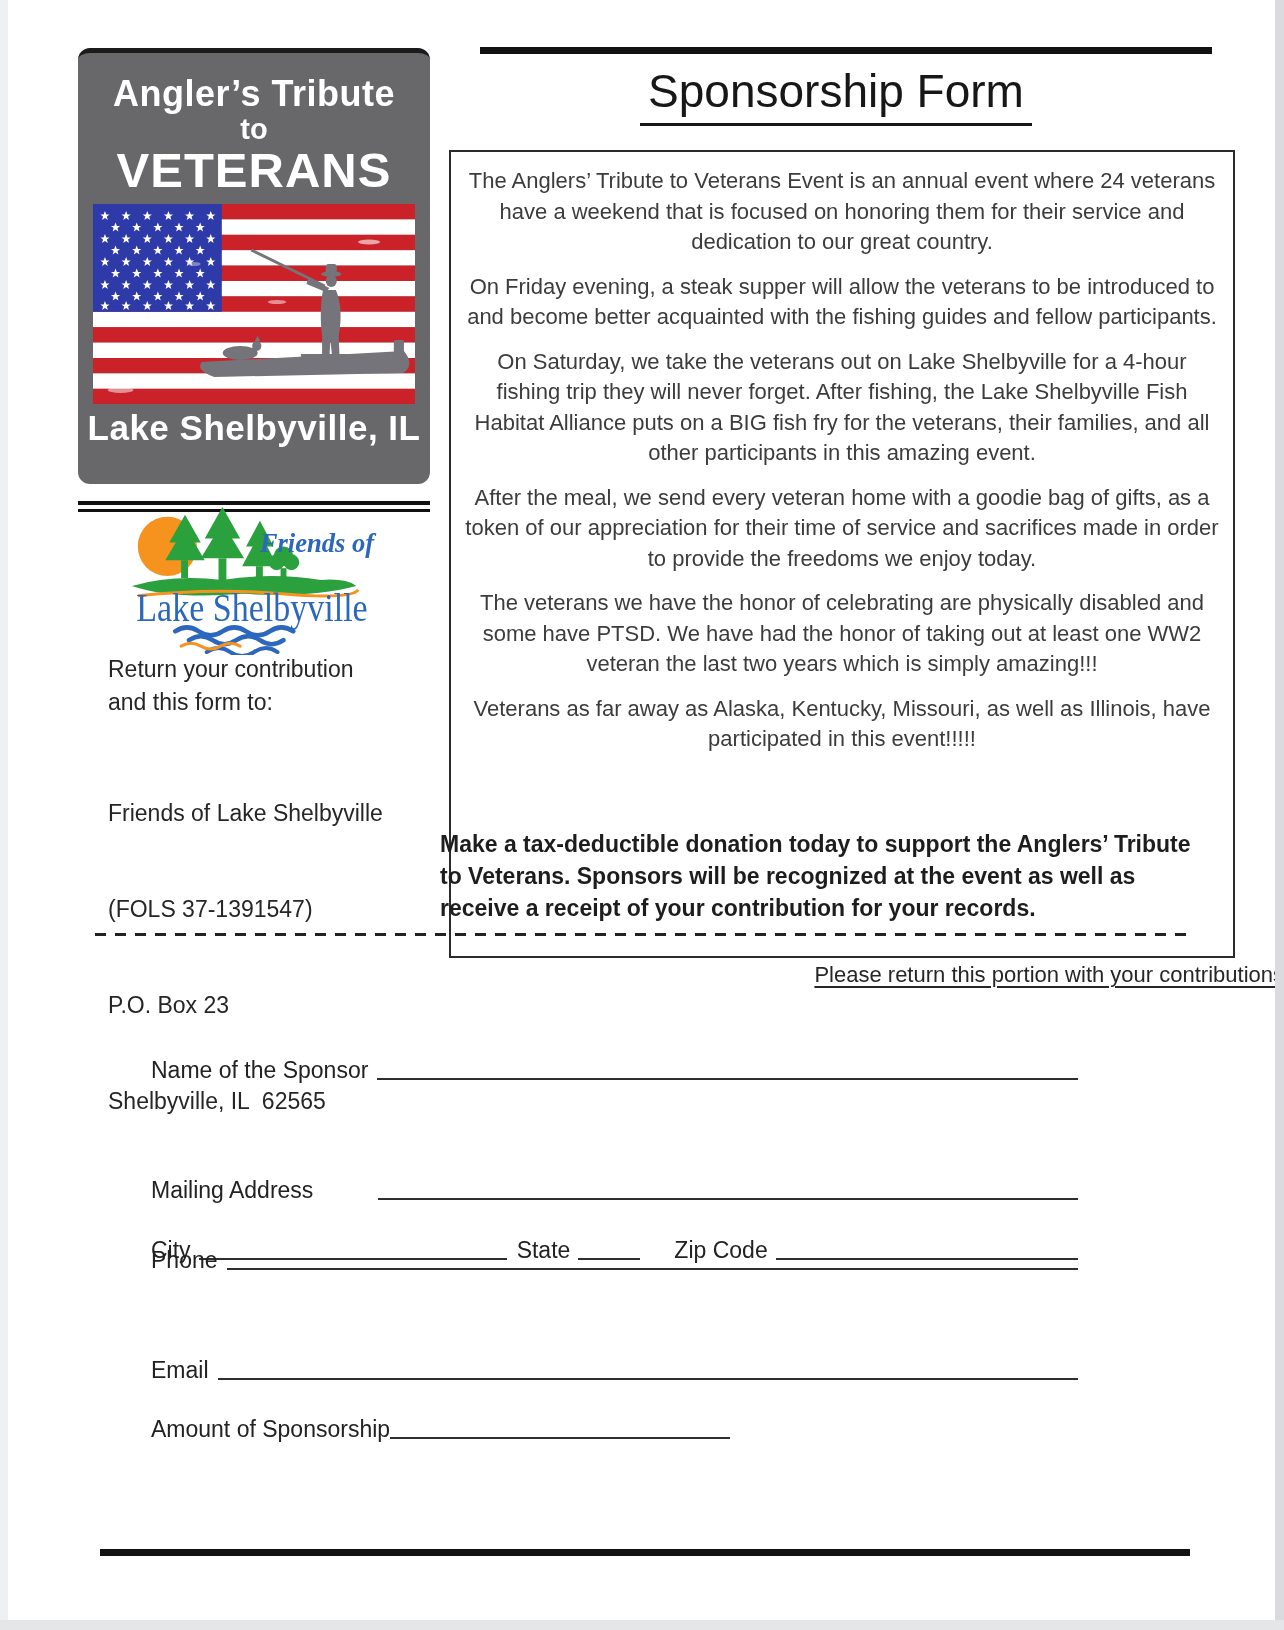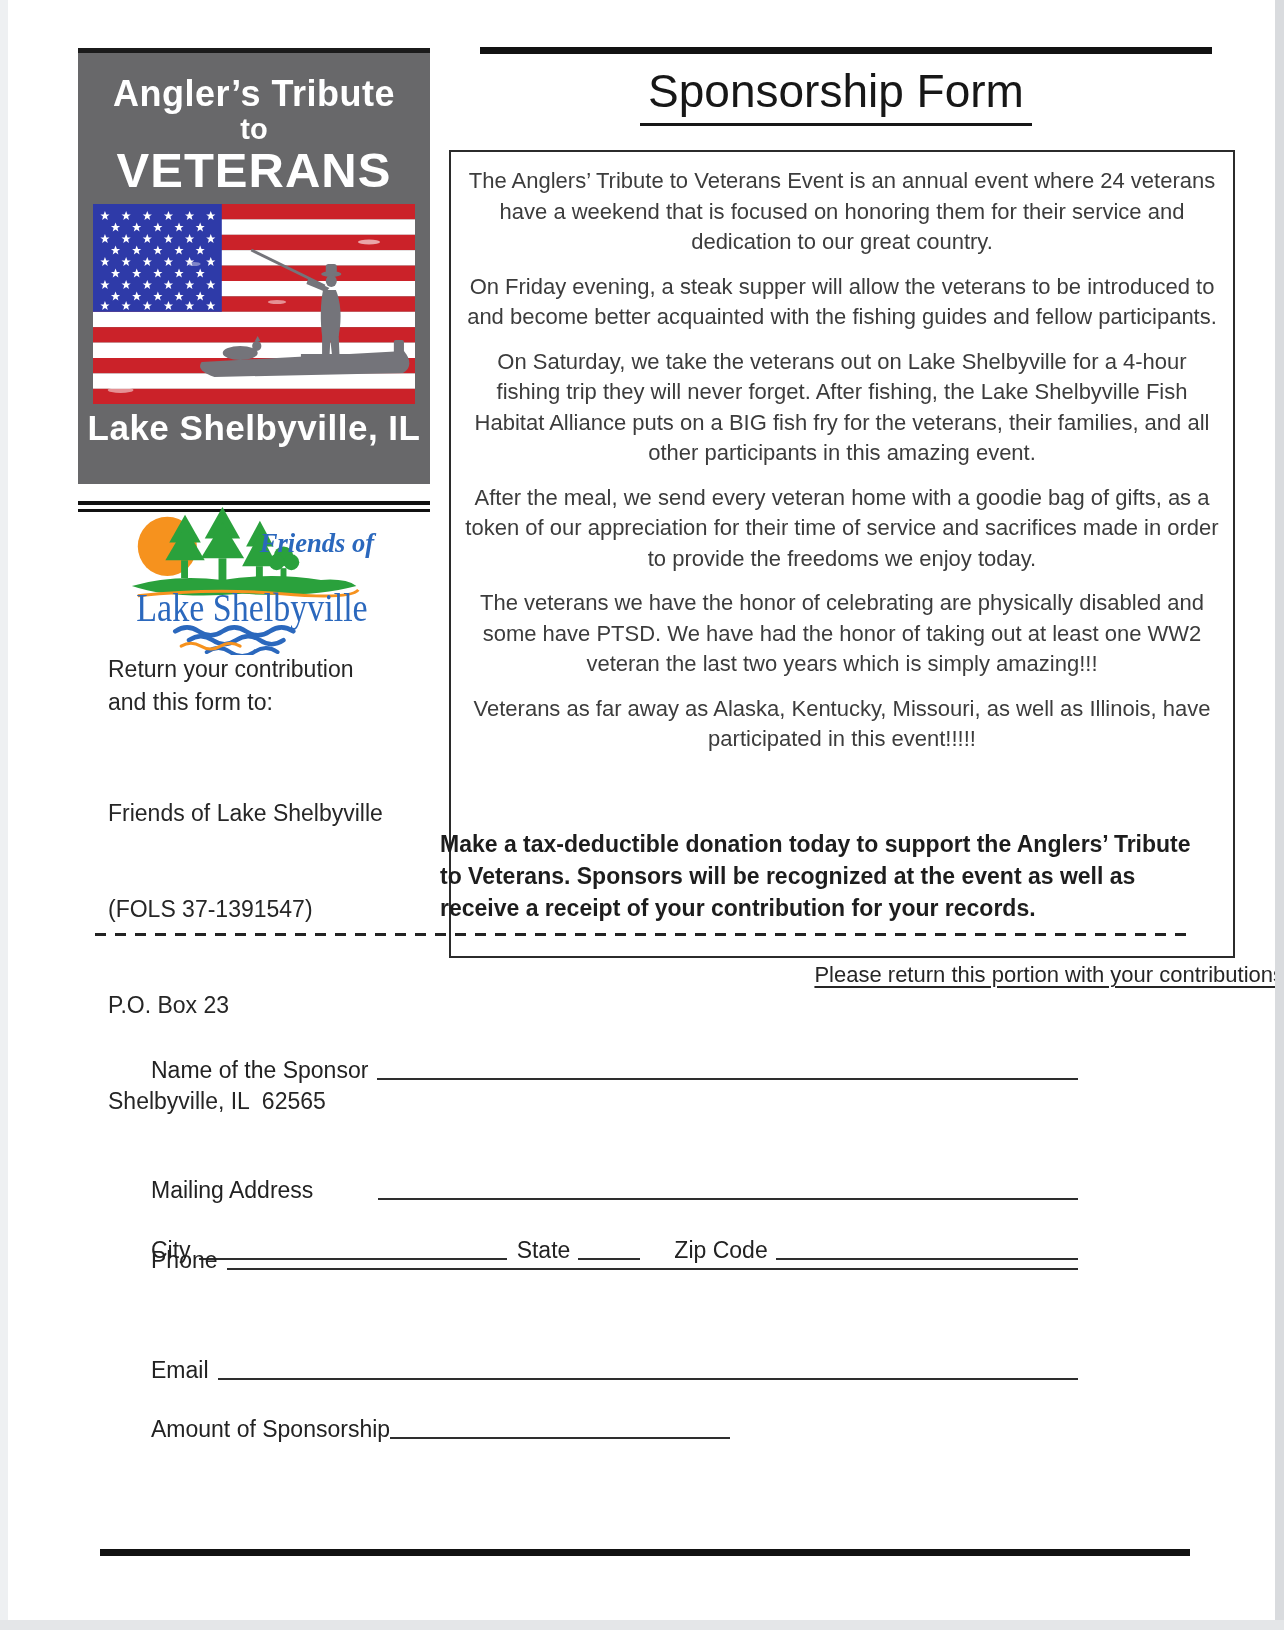--- a/index.html
+++ b/index.html
@@ -5,21 +5,21 @@
   html,body{margin:0;padding:0;background:#fff;}
   .page{position:relative;width:1284px;height:1630px;background:#ffffff;
         font-family:"Liberation Sans",sans-serif;color:#2b2b2b;overflow:hidden;}
   
   .edge-left{position:absolute;left:0;top:0;width:8px;height:1630px;background:#eef0f2;}
   .edge-right{position:absolute;right:0;top:0;width:9px;height:1630px;background:#d9dbde;}
   .edge-bottom{position:absolute;left:0;top:1620px;width:1284px;height:10px;background:#e4e6e8;}
 
   
   .poster{position:absolute;left:78px;top:48px;width:352px;height:436px;background:#68686a;
-          border-top:5px solid #1b1b1b;box-sizing:border-box;text-align:center;color:#fff;}
+          border-top:5px solid #1b1b1b;box-sizing:border-box;text-align:center;color:#fff;border-radius:12px;}
   .poster .t1{font-size:36px;font-weight:bold;margin-top:20px;letter-spacing:.5px;}
   .poster .t2{font-size:29px;font-weight:bold;margin-top:-2px;}
   .poster .t3{font-size:49px;font-weight:bold;letter-spacing:1px;margin-top:-4px;}
   .poster .flag{display:block;margin:6px auto 0;width:322px;height:200px;}
   .poster .loc{font-size:35px;font-weight:bold;margin-top:4px;letter-spacing:.5px;}
 
   .double-rule{position:absolute;left:78px;top:501px;width:352px;height:4px;
                border-top:4px solid #111;border-bottom:3px solid #111;box-sizing:content-box;}
 
   

